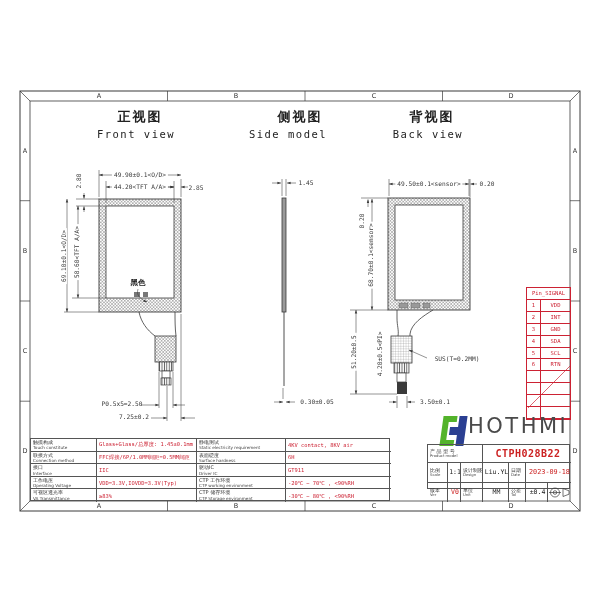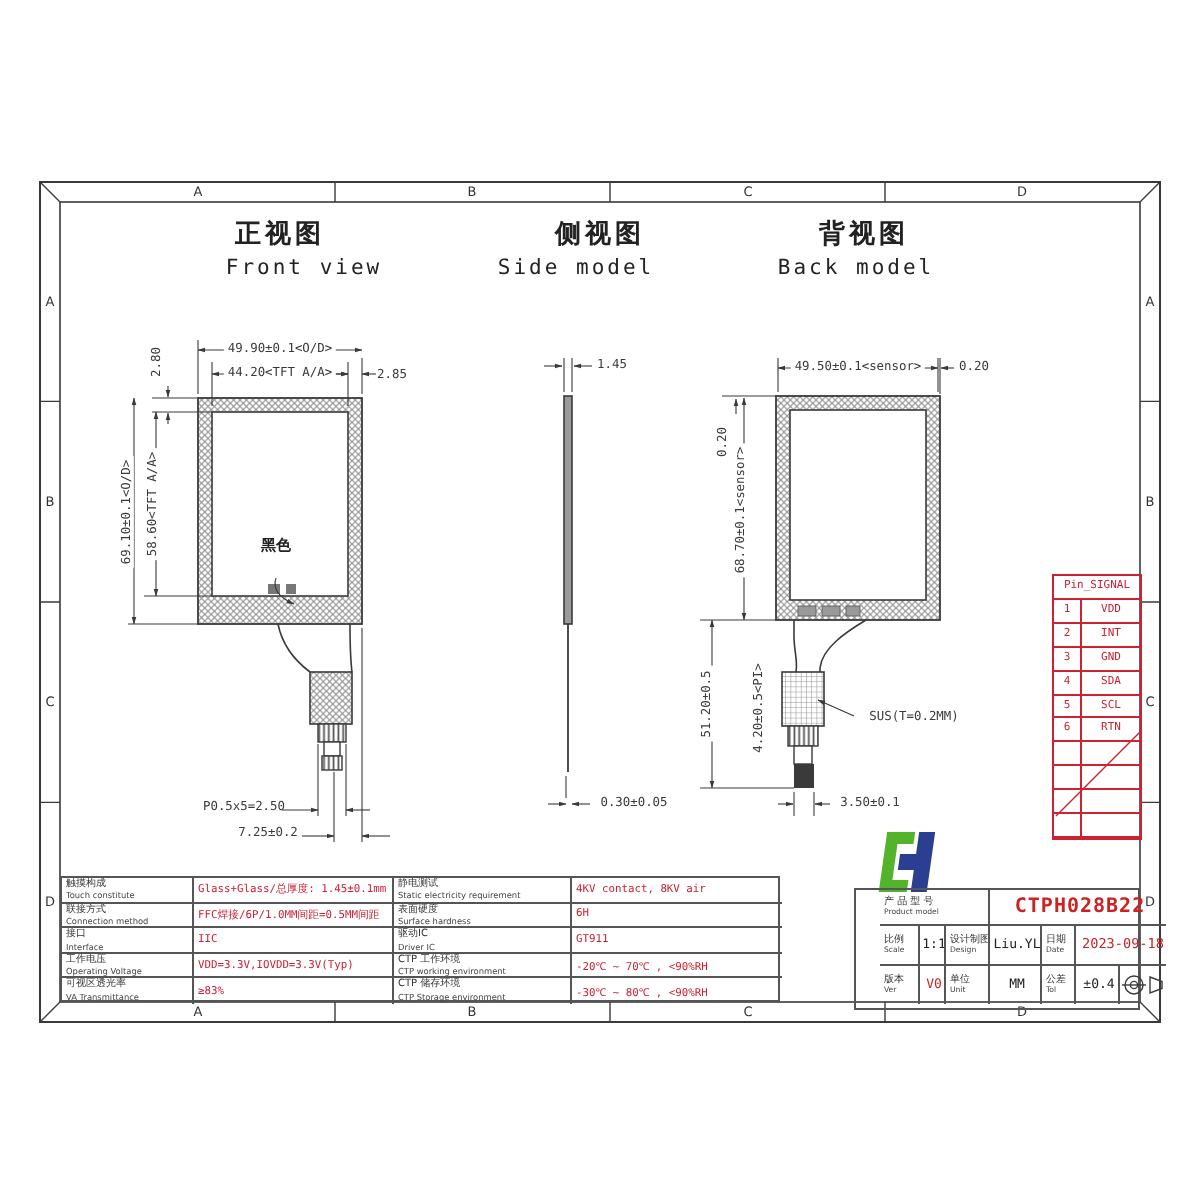--- a/index.html
+++ b/index.html
@@ -33,23 +33,23 @@
   .sc{border-right:0.8px solid #555;border-bottom:0.8px solid #555;overflow:hidden;
       padding:0 0 0 2px;box-sizing:border-box;}
   .sc.last{border-right:none;}
   .sc.bot{border-bottom:none;}
   .lab .c1{font:5px "DejaVu Sans",sans-serif;color:#333;line-height:6.4px;white-space:nowrap;}
   .lab .c2{font:4.2px "DejaVu Sans",sans-serif;color:#444;line-height:5px;white-space:nowrap;}
   .val{display:flex;align-items:center;color:#c23;font:5.4px "DejaVu Sans Mono",monospace;white-space:nowrap;}
   
   .brandtext{position:absolute;left:468px;top:414px;width:106px;height:30px;line-height:30px;
              font:500 21px "DejaVu Sans",sans-serif;letter-spacing:2.5px;color:#4a4a4a;}
-  .tblock{position:absolute;left:427px;top:444px;width:143px;height:61px;box-sizing:border-box;
+  .tblock{position:absolute;left:427px;top:444px;width:143px;height:45px;box-sizing:border-box;
           display:grid;grid-template-columns:20px 13px 22px 26px 17px 22px 23px;
-          grid-template-rows:18px 19.5px 19.5px;border:0.9px solid #555;padding-left:12px;}
+          grid-template-rows:18px 19.5px 19.5px;border:0.9px solid #555;}
   .tc{border-right:0.8px solid #555;border-bottom:0.8px solid #555;overflow:hidden;
       box-sizing:border-box;display:flex;flex-direction:column;justify-content:center;padding-left:2px;}
   .tc .c1{font:5px "DejaVu Sans",sans-serif;color:#333;line-height:6px;white-space:nowrap;}
   .tc .c2{font:3.8px "DejaVu Sans",sans-serif;color:#444;line-height:4.6px;white-space:nowrap;}
   .tv{display:flex;align-items:center;justify-content:center;font:6.5px "DejaVu Sans Mono",monospace;color:#222;}
   .red{color:#c22;}
   .model{font:700 10px "DejaVu Sans Mono",monospace;letter-spacing:0.5px;}
   .dateval{font:6.8px "DejaVu Sans Mono",monospace;} .noB{border-bottom:none;}
 </style>
 </head>
@@ -179,33 +179,33 @@
   <div class="ct zone" style="left:25px;top:151px">A</div>
   <div class="ct zone" style="left:25px;top:251px">B</div>
   <div class="ct zone" style="left:25px;top:351px">C</div>
   <div class="ct zone" style="left:25px;top:451px">D</div>
   <div class="ct zone" style="left:575px;top:151px">A</div>
   <div class="ct zone" style="left:575px;top:251px">B</div>
   <div class="ct zone" style="left:575px;top:351px">C</div>
   <div class="ct zone" style="left:575px;top:451px">D</div>
 
   <div class="ct title-cn" style="left:140px;top:117px">正视图</div>
-  <div class="ct title-en" style="left:152px;top:134px">Front view</div>
+  <div class="ct title-en" style="left:136px;top:134px">Front view</div>
   <div class="ct title-cn" style="left:300px;top:117px">侧视图</div>
   <div class="ct title-en" style="left:288px;top:134px">Side model</div>
   <div class="ct title-cn" style="left:432px;top:117px">背视图</div>
-  <div class="ct title-en" style="left:428px;top:134px">Back model</div>
+  <div class="ct title-en" style="left:428px;top:134px">Back view</div>
 
   <div class="ct bg" style="left:140px;top:175px">49.90±0.1&lt;O/D&gt;</div>
   <div class="ct bg" style="left:140px;top:187px">44.20&lt;TFT A/A&gt;</div>
   <div class="ct" style="left:196px;top:188px">2.85</div>
   <div class="vt" style="left:79px;top:181px">2.80</div>
   <div class="vt bg" style="left:64px;top:256px">69.10±0.1&lt;O/D&gt;</div>
   <div class="vt bg" style="left:77px;top:252px">58.60&lt;TFT A/A&gt;</div>
-  <div class="ct blk" style="left:138px;top:273px">黑色</div>
+  <div class="ct blk" style="left:138px;top:283px">黑色</div>
   <div class="ct" style="left:122px;top:404px">P0.5x5=2.50</div>
   <div class="ct" style="left:134px;top:417px">7.25±0.2</div>
 
   <div class="ct" style="left:306px;top:183px">1.45</div>
   <div class="ct" style="left:317px;top:402px">0.30±0.05</div>
 
   <div class="ct bg" style="left:429px;top:184px">49.50±0.1&lt;sensor&gt;</div>
   <div class="vt" style="left:362px;top:221px">0.20</div>
   <div class="ct" style="left:487px;top:184px">0.20</div>
   <div class="vt bg" style="left:371px;top:255px">68.70±0.1&lt;sensor&gt;</div>
@@ -312,20 +312,21 @@
         <div class="c2">VA Transmittance</div>
       </div>
     <div class="sc val bot">≥83%</div>
     <div class="sc lab bot">
         <div class="c1">CTP 储存环境</div>
         <div class="c2">CTP Storage environment</div>
       </div>
     <div class="sc val bot last">-30℃ ~ 80℃ , &lt;90%RH</div>
   </div>
 
+  <div class="brandtext">HOTHMI</div>
 
   <div class="tblock">
 
     <div class="tc" style="grid-column:1/4">
       <div class="c1">产 品 型 号</div>
         <div class="c2">Product model</div>
     </div>
     <div class="tc tv red model" style="grid-column:4/8;border-right:none">CTPH028B22</div>
 
     <div class="tc">

